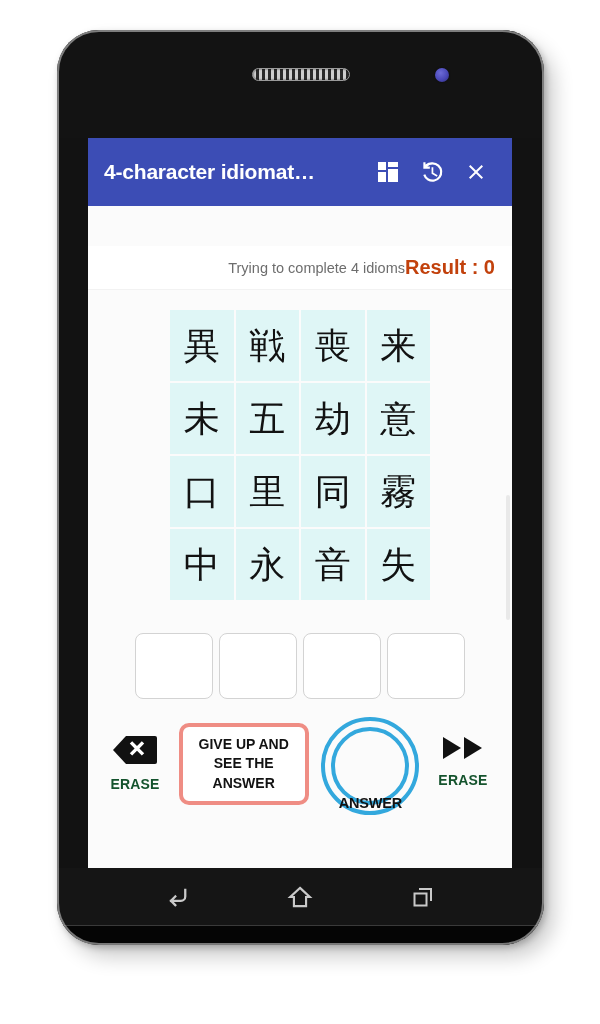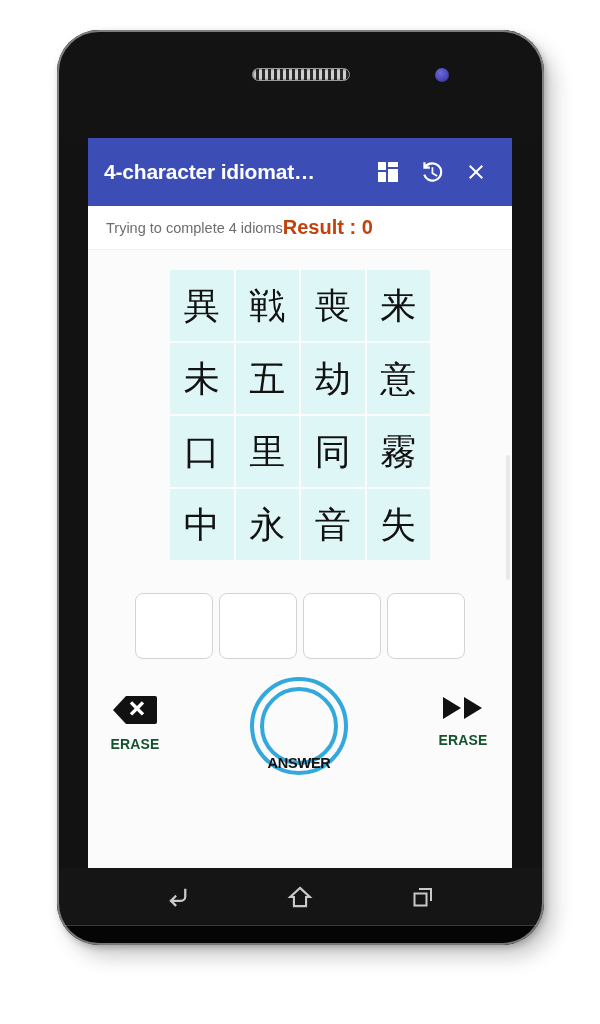--- a/index.html
+++ b/index.html
@@ -122,23 +122,24 @@
     cursor: pointer;
   }
   .bar-icon svg { display: block; }
 
   
   #status-strip {
     height: 44px;
     background: #ffffff;
     display: flex;
     align-items: center;
-    justify-content: flex-start;
+    justify-content: flex-end;
     padding: 0 17px 0 18px;
     border-bottom: 1px solid #f2f2f2;
+    margin-top: 40px;
   }
   #status-left {
     color: #6d6d6d;
     font-size: 14.5px;
   }
   #status-result {
     color: #c2410c;
     font-size: 20px;
     font-weight: 700;
   }
@@ -388,20 +389,21 @@
           <div class="action-col" id="erase-btn">
             <span>
               <svg width="44" height="32" viewBox="0 0 44 32">
                 <path fill="#111111" d="M13 2h29a2 2 0 0 1 2 2v24a2 2 0 0 1-2 2H13L0 16z"></path>
                 <path fill="#ffffff" d="M31.2 9.6 28.8 7.2 24 12l-4.8-4.8-2.4 2.4L21.6 14.4l-4.8 4.8 2.4 2.4 4.8-4.8 4.8 4.8 2.4-2.4-4.8-4.8z"></path>
               </svg>
             </span>
             <span id="erase-label">ERASE</span>
           </div>
 
+          <div id="giveup-btn">GIVE UP AND SEE THE ANSWER</div>
 
           <div id="answer-btn">
             <span id="answer-label">ANSWER</span>
           </div>
 
           <div class="action-col" id="next-btn">
             <span>
               <svg width="44" height="28" viewBox="0 0 44 28">
                 <path fill="#111111" d="M2 3 20 14 2 25z"></path>
                 <path fill="#111111" d="M23 3 41 14 23 25z"></path>

